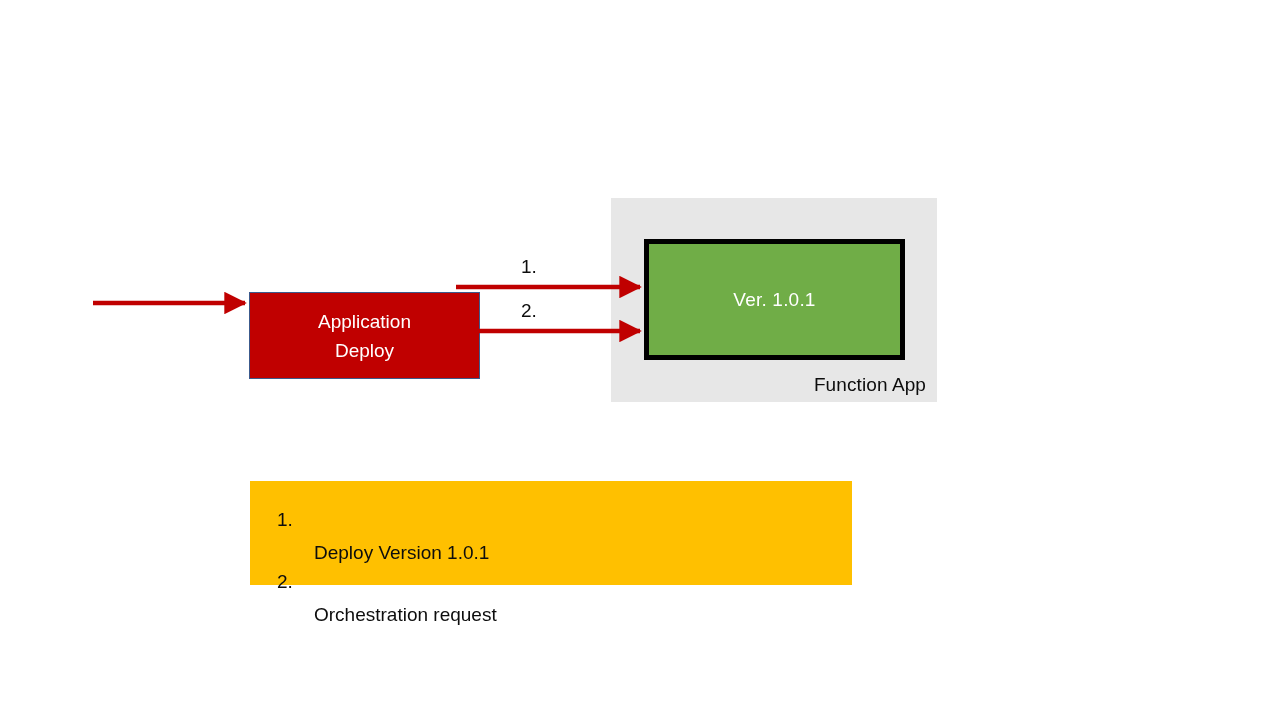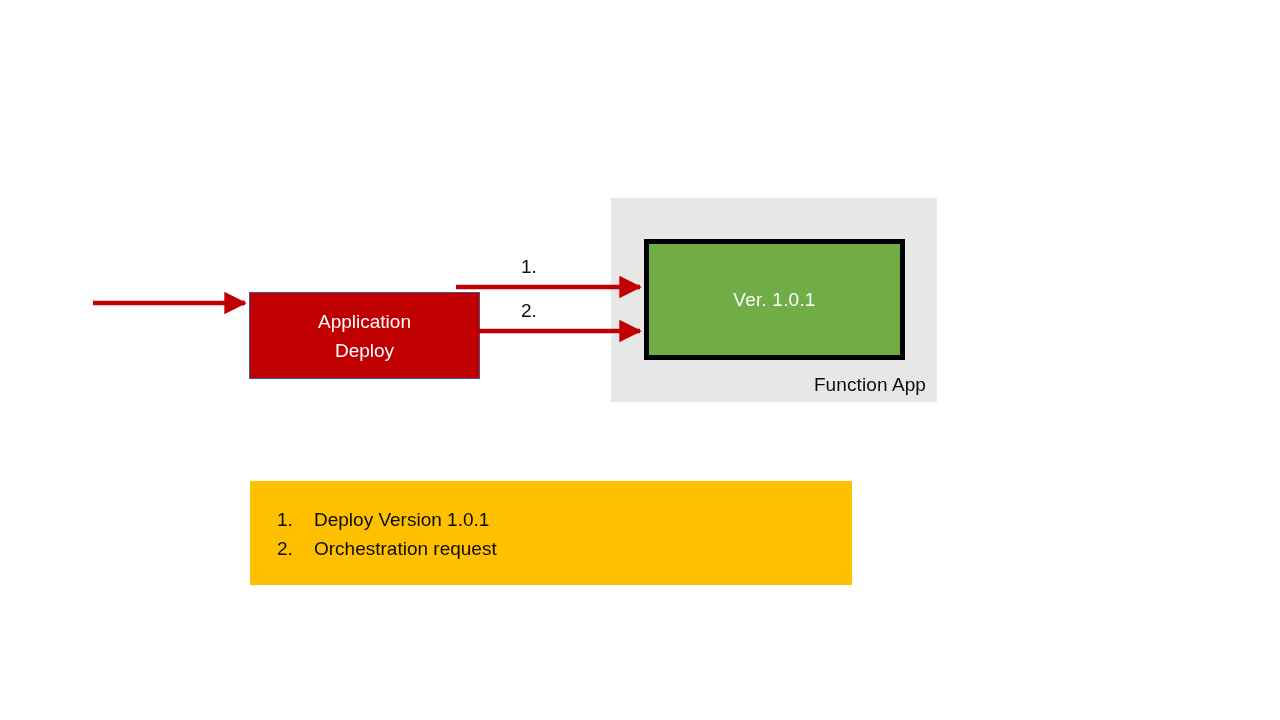--- a/index.html
+++ b/index.html
@@ -120,21 +120,21 @@
     align-items: flex-start;
     font-size: 19px;
     color: #0d0d0d;
     line-height: 29px;
     white-space: nowrap;
   }
   .legend-marker {
     width: 37px;
     flex: 0 0 37px;
   }
-  .legend-text { flex: 1 1 auto; }
+  .legend-text { flex: 1 1 auto; margin-top: 33px; }
 
   svg.arrow-layer {
     position: absolute;
     left: 0;
     top: 0;
     width: 1280px;
     height: 720px;
     pointer-events: none;
   }
 </style>

